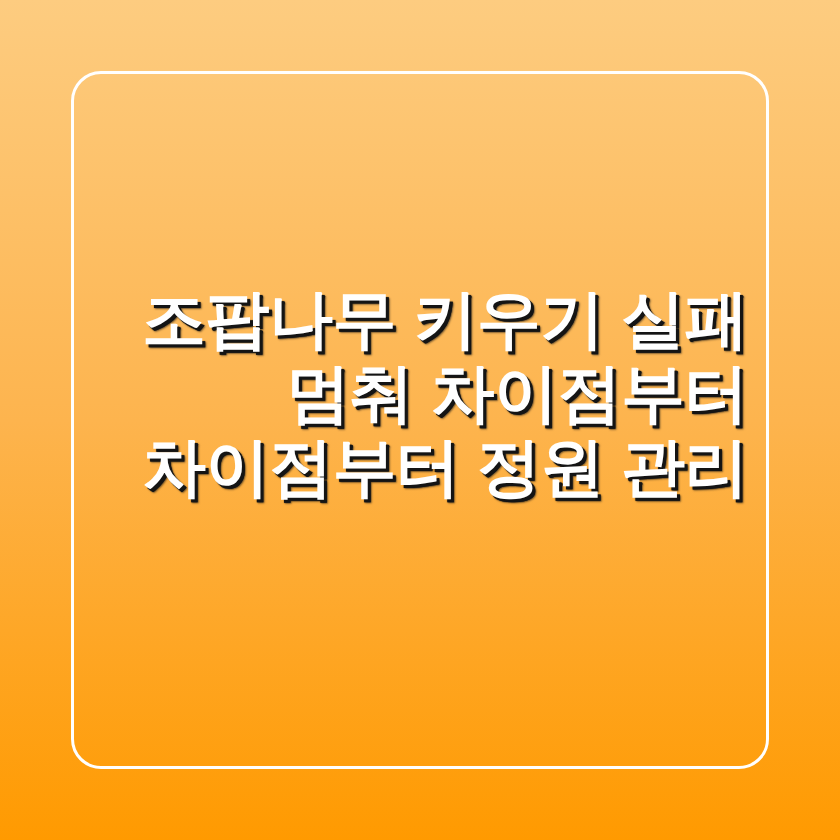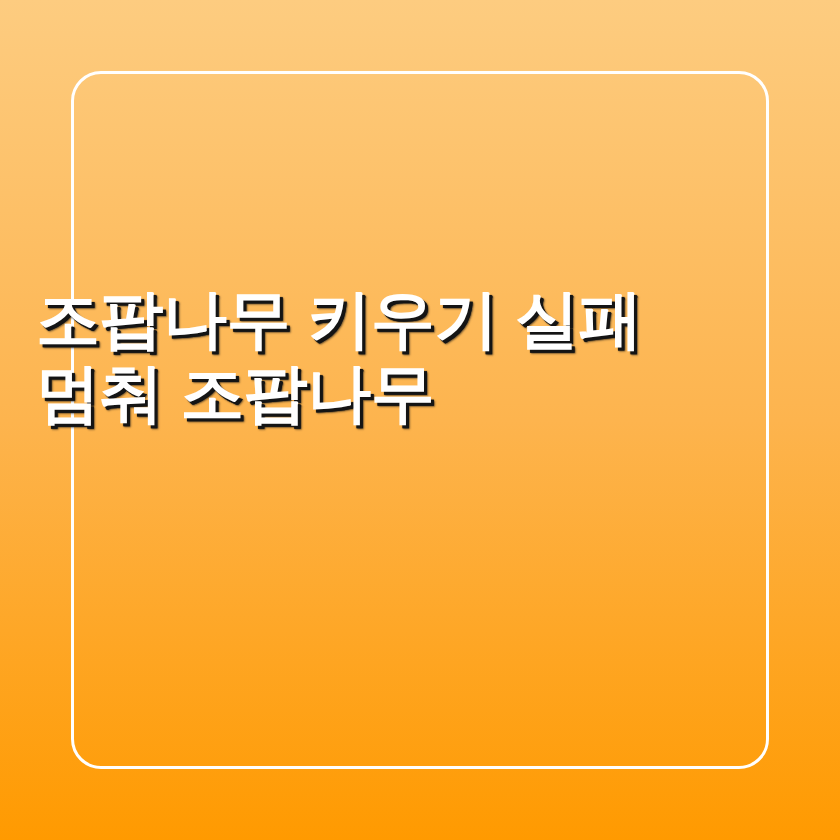--- a/index.html
+++ b/index.html
@@ -40,22 +40,22 @@
     border-radius: 30px;
     pointer-events: none;
   }
 
   
   #headline {
     position: absolute;
     left: 0;
     right: 0;
     top: 282px;
-    text-align: left;
-    padding: 0 36px;
+    text-align: right;
+    padding: 0 92px;
     box-sizing: border-box;
   }
 
   .line {
     display: block;
     color: #FFFFFF;
     font-size: 64px;
     line-height: 74px;
     font-weight: 700;
     letter-spacing: -0.5px;
@@ -68,16 +68,17 @@
 </style>
 </head>
 <body>
 
 <div id="poster" style="width: 840px; height: 840px; background: linear-gradient(rgb(253, 204, 128) 0%, rgb(253, 180, 78) 50%, rgb(255, 154, 0) 100%);">
 
   <div id="frame" style="left: 71px; top: 71px; width: 698px; height: 698px; border: 3px solid rgb(255, 255, 255); border-radius: 30px;"></div>
 
   <div id="headline">
     <span class="line" style="color: rgb(255, 255, 255); text-shadow: rgb(20, 20, 20) 3px 3px 0px, rgb(20, 20, 20) 3px 3px 1px, rgba(20, 20, 20, 0.55) 4px 4px 2px;">조팝나무 키우기 실패</span>
-    <span class="line" style="color: rgb(255, 255, 255); text-shadow: rgb(20, 20, 20) 3px 3px 0px, rgb(20, 20, 20) 3px 3px 1px, rgba(20, 20, 20, 0.55) 4px 4px 2px;">멈춰 조팝나무</span>
+    <span class="line" style="color: rgb(255, 255, 255); text-shadow: rgb(20, 20, 20) 3px 3px 0px, rgb(20, 20, 20) 3px 3px 1px, rgba(20, 20, 20, 0.55) 4px 4px 2px;">멈춰 차이점부터</span>
+    <span class="line" style="color: rgb(255, 255, 255); text-shadow: rgb(20, 20, 20) 3px 3px 0px, rgb(20, 20, 20) 3px 3px 1px, rgba(20, 20, 20, 0.55) 4px 4px 2px;">차이점부터 정원 관리</span>
   </div>
 
 </div>
 
 </body></html>

